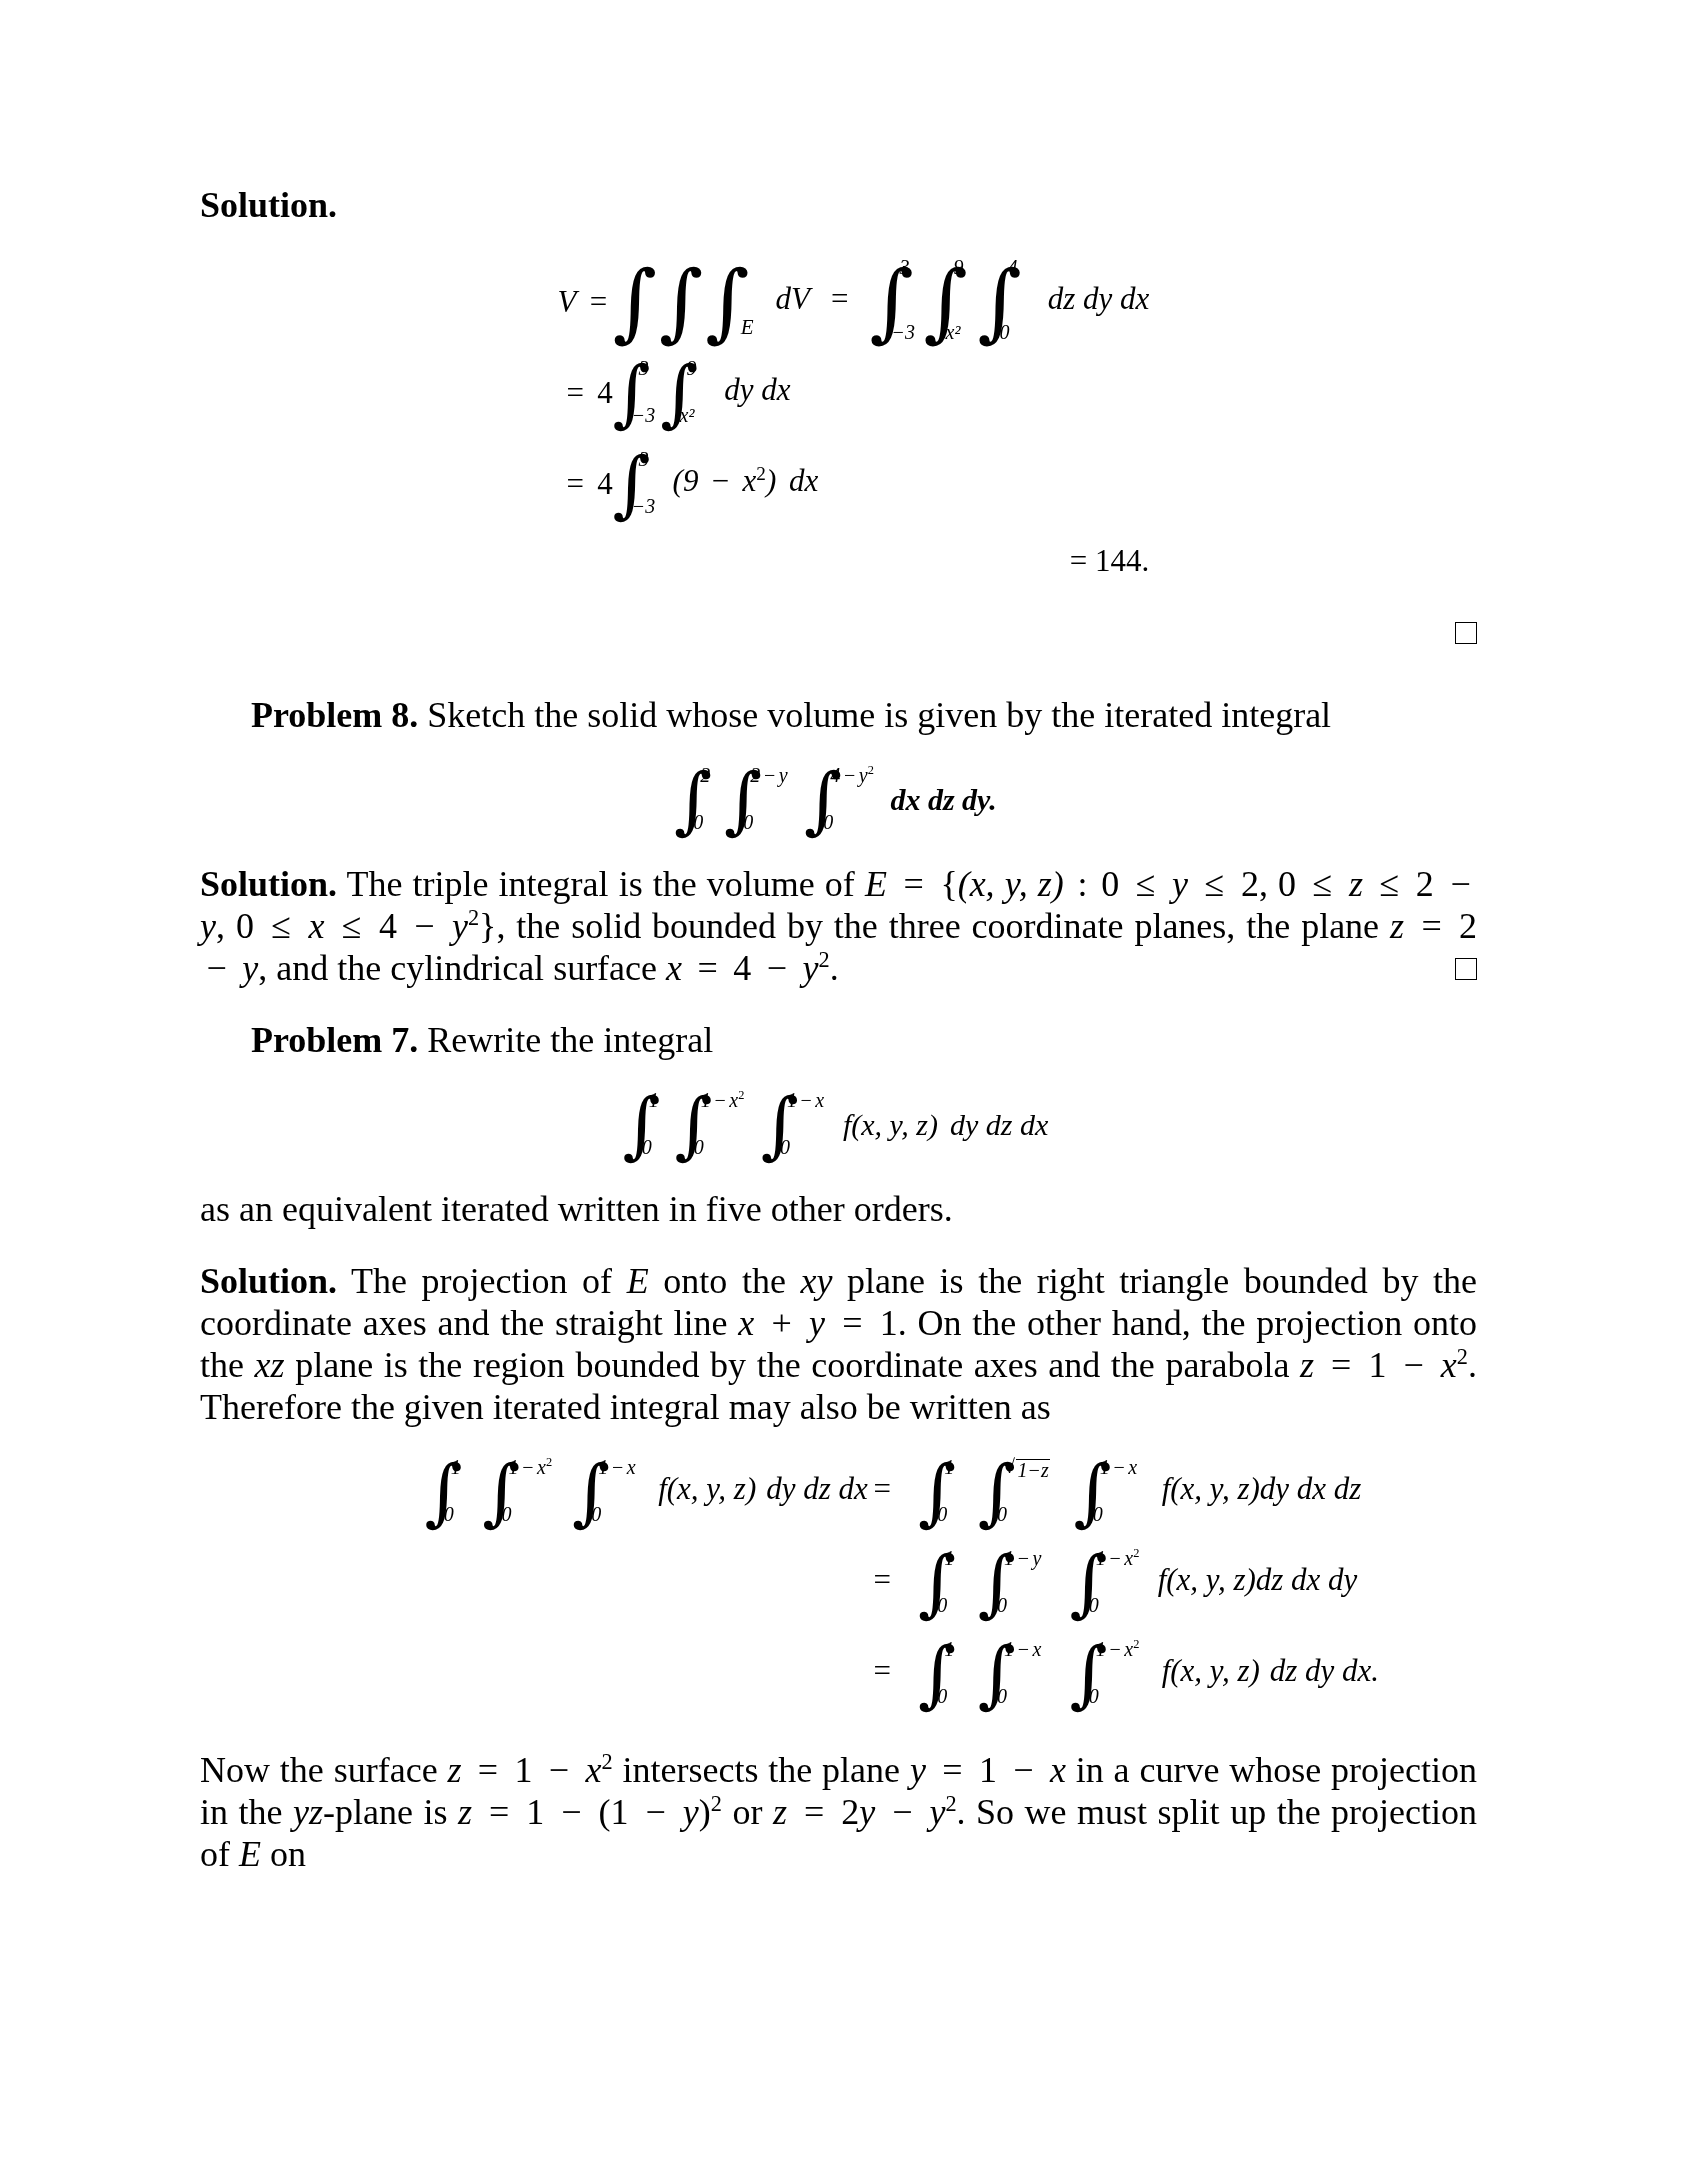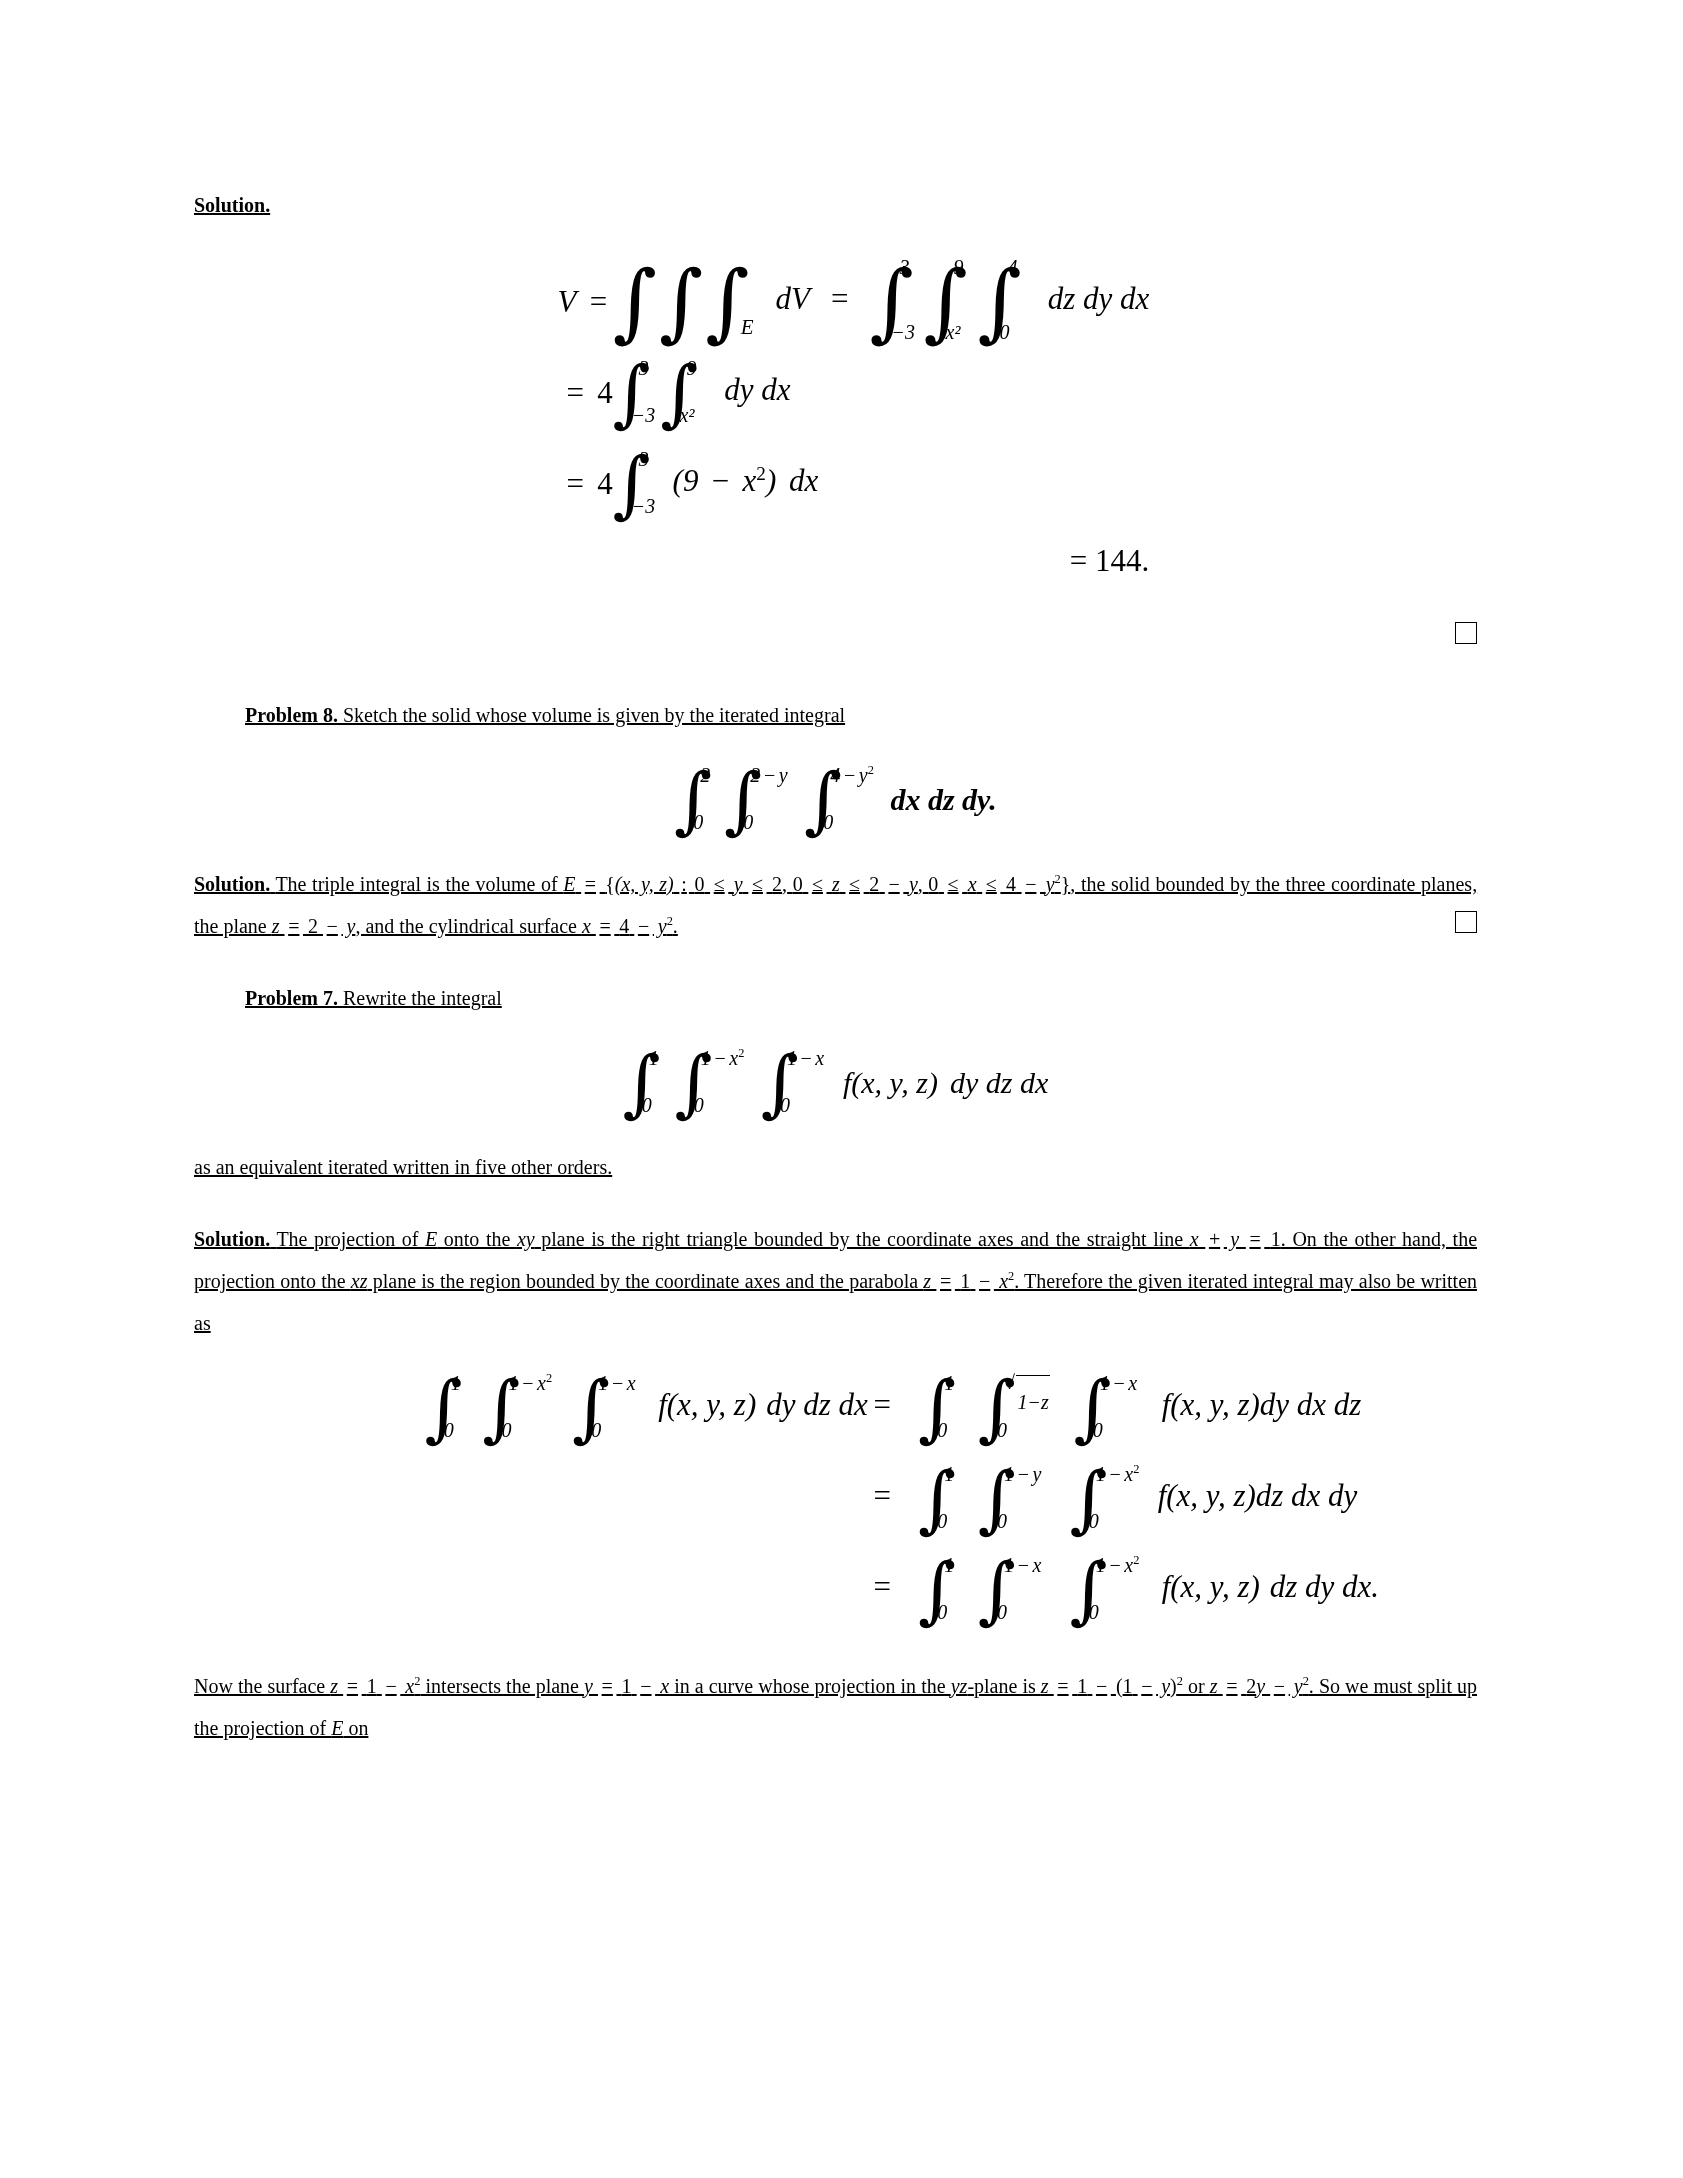--- a/index.html
+++ b/index.html
@@ -24,26 +24,25 @@
   }
   .content {
     position: absolute;
     left: 194px;
     top: 184px;
     width: 1283px;
   }
 
   
   .para {
-    font-size: 20px;
+    font-size: 36px;
     line-height: 42px;
     text-align: justify;
     text-justify: inter-word;
-    margin: 0 0 0 0;
-    text-decoration: underline;
+    margin: 0 0 0 6px;
   }
   .runin { font-weight: bold; }
 
   .blockgap-l { height: 46px; }
   .blockgap-m { height: 30px; }
   .blockgap-s { height: 18px; }
 
   
   .math { font-style: italic; font-family: "Liberation Serif","DejaVu Serif",serif; }
   .mathup { font-style: normal; }
@@ -128,21 +127,21 @@
     content: "\221A";
     position: absolute;
     left: 0;
     top: -1px;
     font-style: normal;
     font-size: 1em;
   }
   .sqrt > .rad {
     display: inline-block;
     border-top: 1px solid #000;
-    padding: 16px 1px;
+    padding: 0 1px;
   }
 
   .dxpad { padding-left: 16px; }
   .dxpad2 { padding-left: 12px; }
   .thin { padding-left: 5px; }
   .qed {
     display: inline-block;
     width: 22px;
     height: 22px;
     border: 1.6px solid #000;

